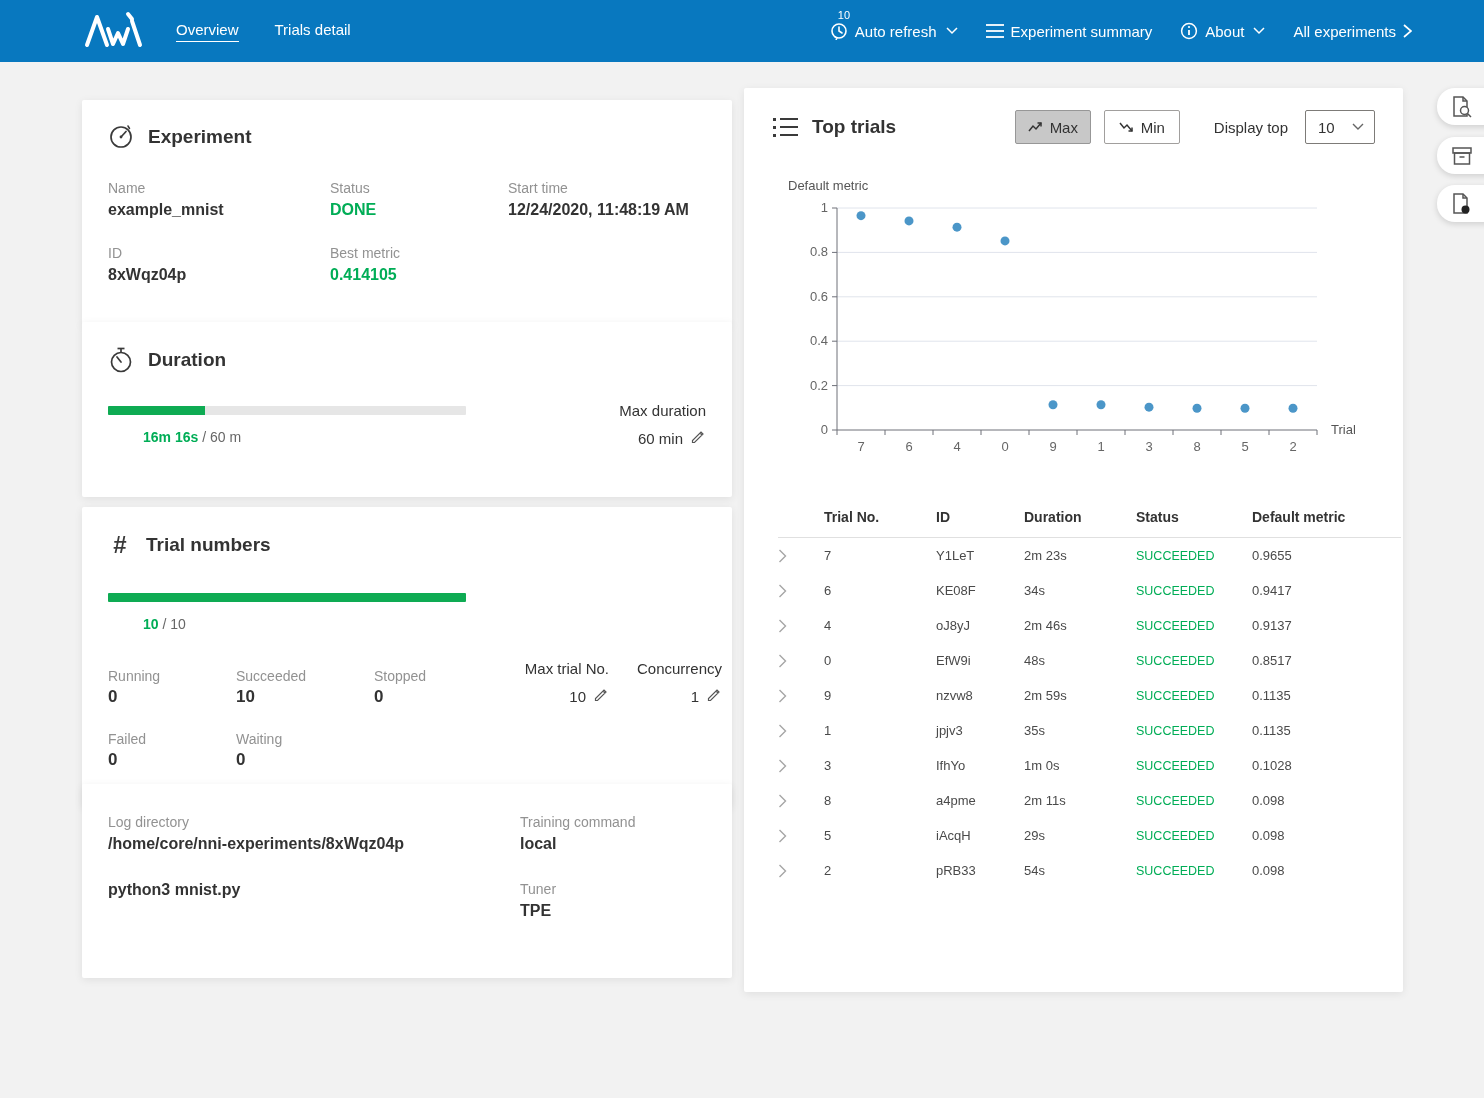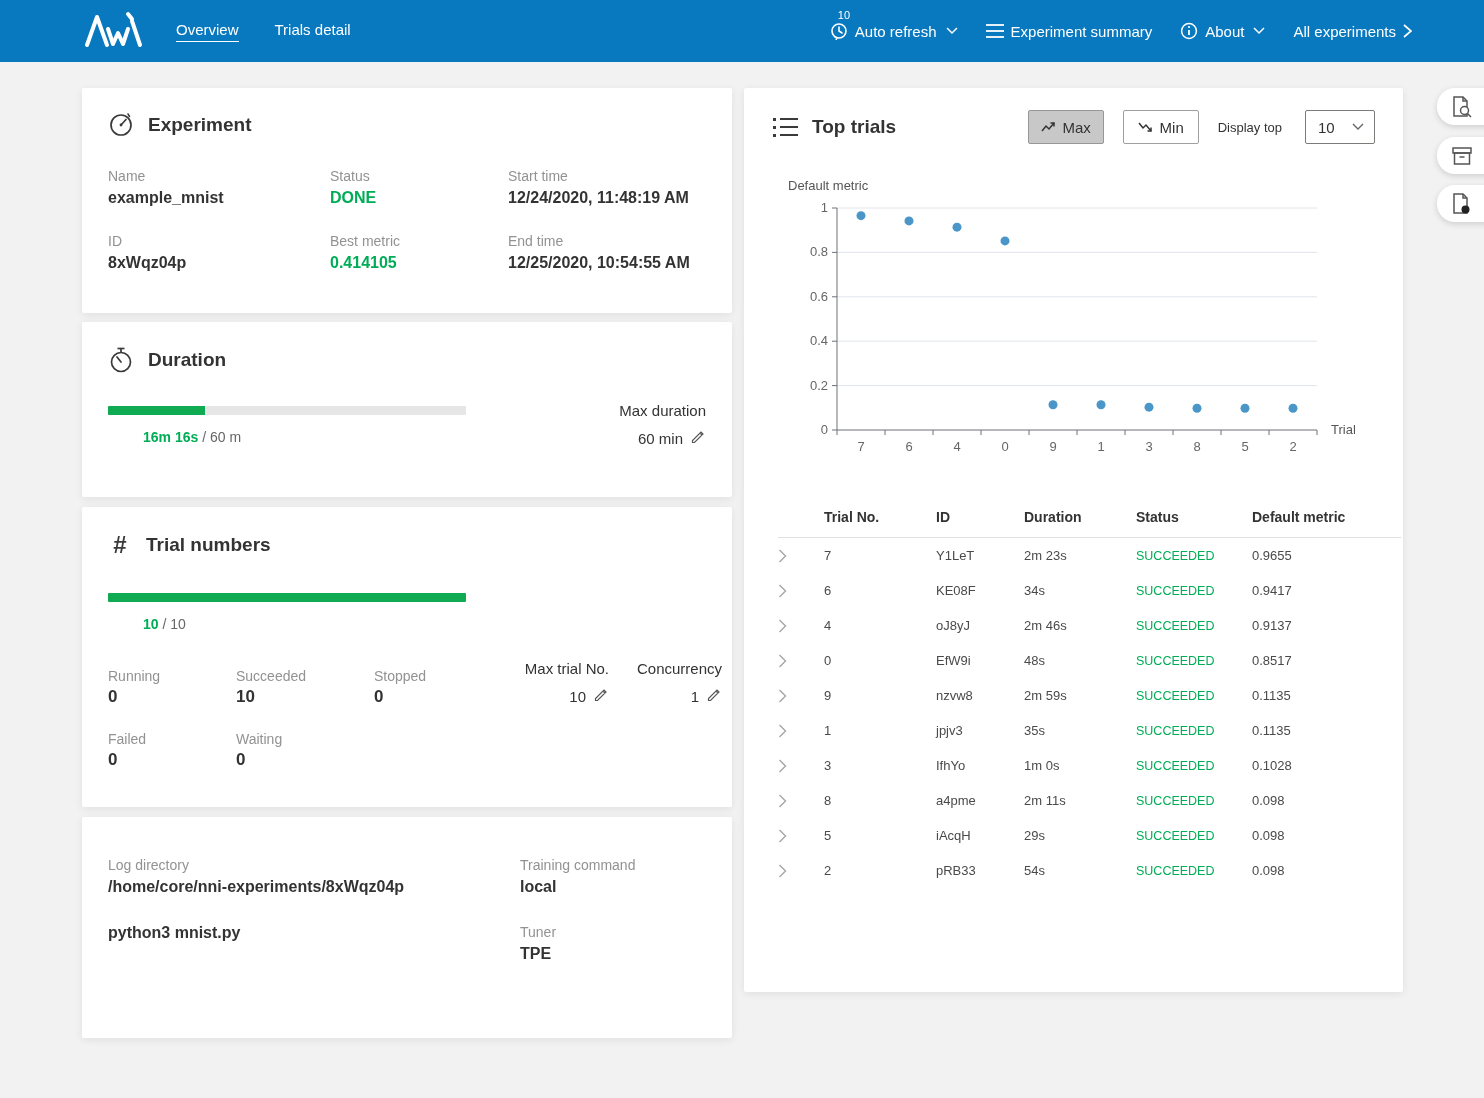--- a/index.html
+++ b/index.html
@@ -24,24 +24,24 @@
   .nav-right { margin-left:auto; display:flex; align-items:center; gap:28px; }
   .nav-item { display:flex; align-items:center; gap:7px; font-size:15px; cursor:pointer; position:relative; }
   .nav-item svg { display:block; }
   .refresh-badge { position:absolute; top:-13px; left:8px; font-size:11px; color:#fff; }
   .chev-down { margin-left:2px; }
   
   .card {
     position:absolute; background:#fff; border-radius:2px;
     box-shadow:0 2px 8px rgba(0,0,0,0.08);
   }
-  #card-experiment { left:82px; top:88px;  width:650px; height:225px; padding:24px 26px; }
+  #card-experiment { left:82px; top:100px;  width:650px; height:225px; padding:24px 26px; }
   #card-duration   { left:82px; top:322px; width:650px; height:175px; padding:24px 26px; }
   #card-trials     { left:82px; top:507px; width:650px; height:300px; padding:24px 26px; }
-  #card-config     { left:82px; top:817px; width:650px; height:221px; padding:40px 26px; }
+  #card-config     { left:82px; top:784px; width:650px; height:194px; padding:30px 26px; }
   #card-toptrials  { left:744px; top:88px; width:659px; height:904px; padding:22px 28px; }
   .card-title-row { display:flex; align-items:center; gap:14px; }
   .card-title { font-size:19px; font-weight:600; color:#333; }
   .hash-icon { font-size:24px; font-weight:600; color:#3a3a3a; width:24px; text-align:center; }
   
   .field-grid { display:grid; grid-template-columns:222px 178px 1fr; row-gap:26px; margin-top:30px; }
   .cfg-grid { display:grid; grid-template-columns:412px 1fr; row-gap:28px; }
   .f-label { font-size:14px; color:#929292; margin-bottom:5px; }
   .f-value { font-size:16px; font-weight:600; color:#333; }
   .green { color:#00ad56 !important; }
@@ -57,29 +57,29 @@
   .edit-value { font-size:15px; color:#333; display:inline-flex; align-items:center; gap:7px; }
   .pencil { cursor:pointer; display:inline-block; }
   
   .trials-body { display:flex; margin-top:10px;gap:28px; }
   .stats-grid { display:grid; grid-template-columns:128px 138px 120px; row-gap:24px; margin-top:26px; flex:1; }
   .stat .f-label { margin-bottom:3px; }
   .stat .stat-v { font-size:17px; font-weight:600; color:#333; }
   .edit-col { width:200px; margin-top:18px; display:flex; gap:26px; }
   
   .tt-header { display:flex; align-items:center; }
-  .tt-controls { margin-left:auto; display:flex; align-items:center; gap:19px;justify-content:center; }
+  .tt-controls { margin-left:auto; display:flex; align-items:center; gap:13px;justify-content:center; }
   .btn {
     display:flex; align-items:center; justify-content:center; gap:7px;
     width:76px; height:34px; border:1px solid #a19f9d; background:#fff;
     font-size:15px; color:#333; cursor:pointer; border-radius:2px;
     font-family:"Liberation Sans", sans-serif;
   }
   .btn.selected { background:#c8c8c8; border-color:#979797; }
-  .display-top { font-size:13px; color:#333; margin-left:0; }
+  .display-top { font-size:15px; color:#333; margin-left:21px; }
   .dropdown {
     width:70px; height:34px; border:1px solid #7d7b78; border-radius:2px; background:#fff;
     display:flex; align-items:center; padding:0 10px 0 12px; font-size:15px; color:#333;
     cursor:pointer; justify-content:space-between; margin-left:4px;
   }
   .chart-wrap { position:absolute; left:28px; top:90px; }
   
   .tt-table { position:absolute; left:0; top:408px; width:659px; padding:0 2px 0 34px; }
   .t-head, .t-row {
     display:grid; grid-template-columns:46px 112px 88px 112px 116px 1fr;
@@ -179,24 +179,20 @@
         <div class="f-label">Start time</div>
         <div class="f-value">12/24/2020, 11:48:19 AM</div>
       </div>
       <div class="field">
         <div class="f-label">ID</div>
         <div class="f-value">8xWqz04p</div>
       </div>
       <div class="field">
         <div class="f-label">Best metric</div>
         <div class="f-value green">0.414105</div>
-      </div>
-      <div class="field">
-        <div class="f-label">End time</div>
-        <div class="f-value">12/25/2020, 10:54:55 AM</div>
       </div>
     </div>
 </div>
 
 <div class="card" id="card-duration">
   <div class="card-title-row">
     <svg width="26" height="28" viewBox="0 0 26 28">
       <circle cx="13" cy="16" r="9.5" fill="none" stroke="#3a3a3a" stroke-width="1.7"></circle>
       <line x1="13" y1="6.5" x2="13" y2="3" stroke="#3a3a3a" stroke-width="1.7"></line>
       <line x1="9.5" y1="2.5" x2="16.5" y2="2.5" stroke="#3a3a3a" stroke-width="1.7"></line>

